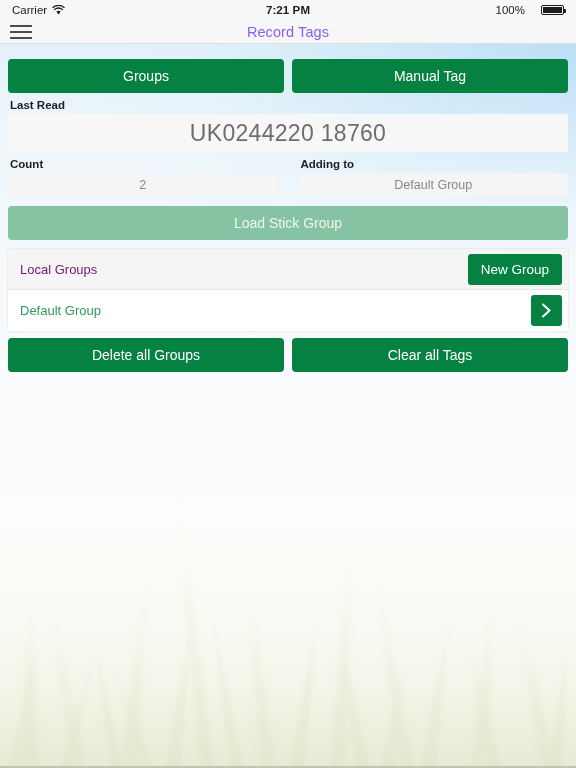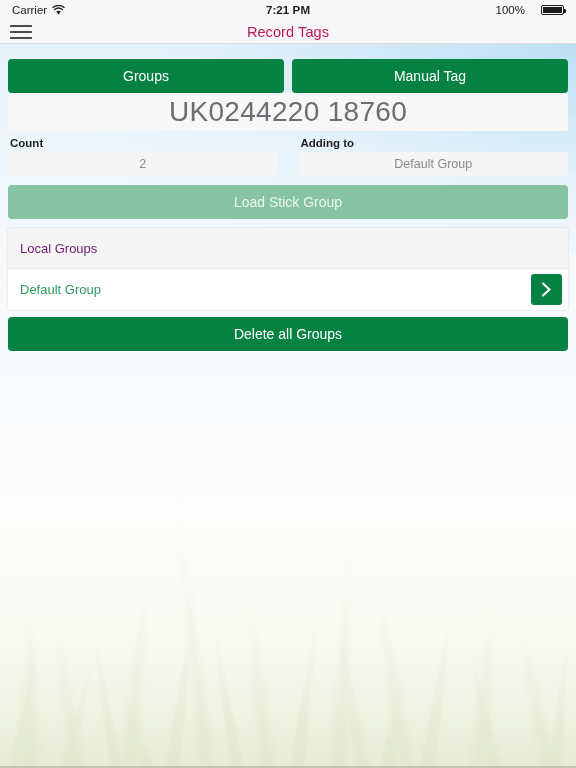--- a/index.html
+++ b/index.html
@@ -159,21 +159,21 @@
   .hamburger span {
     display: block;
     height: 2px;
     background: #4a4a4f;
     border-radius: 0.5px;
   }
   .nav-title {
     width: 100%;
     text-align: center;
     font-size: 14.5px;
-    color: #be185d;
+    color: #8b5cf6;
     letter-spacing: 0.1px;
   }
 
   
   .content {
     position: absolute;
     top: 45px; left: 0;
     width: 576px;
     padding: 7px 8px 0 8px;
     z-index: 10;
@@ -224,21 +224,21 @@
   }
 
   .readout {
     width: 100%;
     height: 38px;
     background: #f7f7f7;
     border-radius: 3px;
     display: flex;
     align-items: center;
     justify-content: center;
-    font-size: 28px;
+    font-size: 23px;
     color: #6d6d73;
     letter-spacing: 0.3px;
   }
 
   .two-col {
     display: flex;
     gap: 21px;
   }
   .two-col > div { flex: 1; }
 
@@ -405,47 +405,50 @@
   </div>
 
   <div class="content">
 
 
     <div class="btn-row">
       <button class="btn">Groups</button>
       <button class="btn">Manual Tag</button>
     </div>
 
+    <div class="field-label">Last Read</div>
     <div class="readout">UK0244220 18760</div>
 
     <div class="two-col">
       <div>
         <div class="field-label">Count</div>
         <div class="small-field">2</div>
       </div>
       <div>
         <div class="field-label">Adding to</div>
         <div class="small-field">Default Group</div>
       </div>
     </div>
 
     <button class="wide-btn btn-disabled">Load Stick Group</button>
 
     <div class="panel">
       <div class="panel-header">
         <span class="panel-header-title">Local Groups</span>
+        <button class="new-group-btn">New Group</button>
       </div>
       <div class="panel-row">
         <span class="panel-row-label">Default Group</span>
         <button class="chevron-btn">
           <svg width="11" height="15" viewBox="0 0 11 15">
             <path d="M2 1.5 L8.5 7.5 L2 13.5" stroke="#ffffff" stroke-width="2.1" fill="none" stroke-linecap="round" stroke-linejoin="round"></path>
           </svg>
         </button>
       </div>
     </div>
 
     <div class="btn-row">
       <button class="btn">Delete all Groups</button>
+      <button class="btn">Clear all Tags</button>
     </div>
 
   </div>
 </div>
 
 </body></html>

